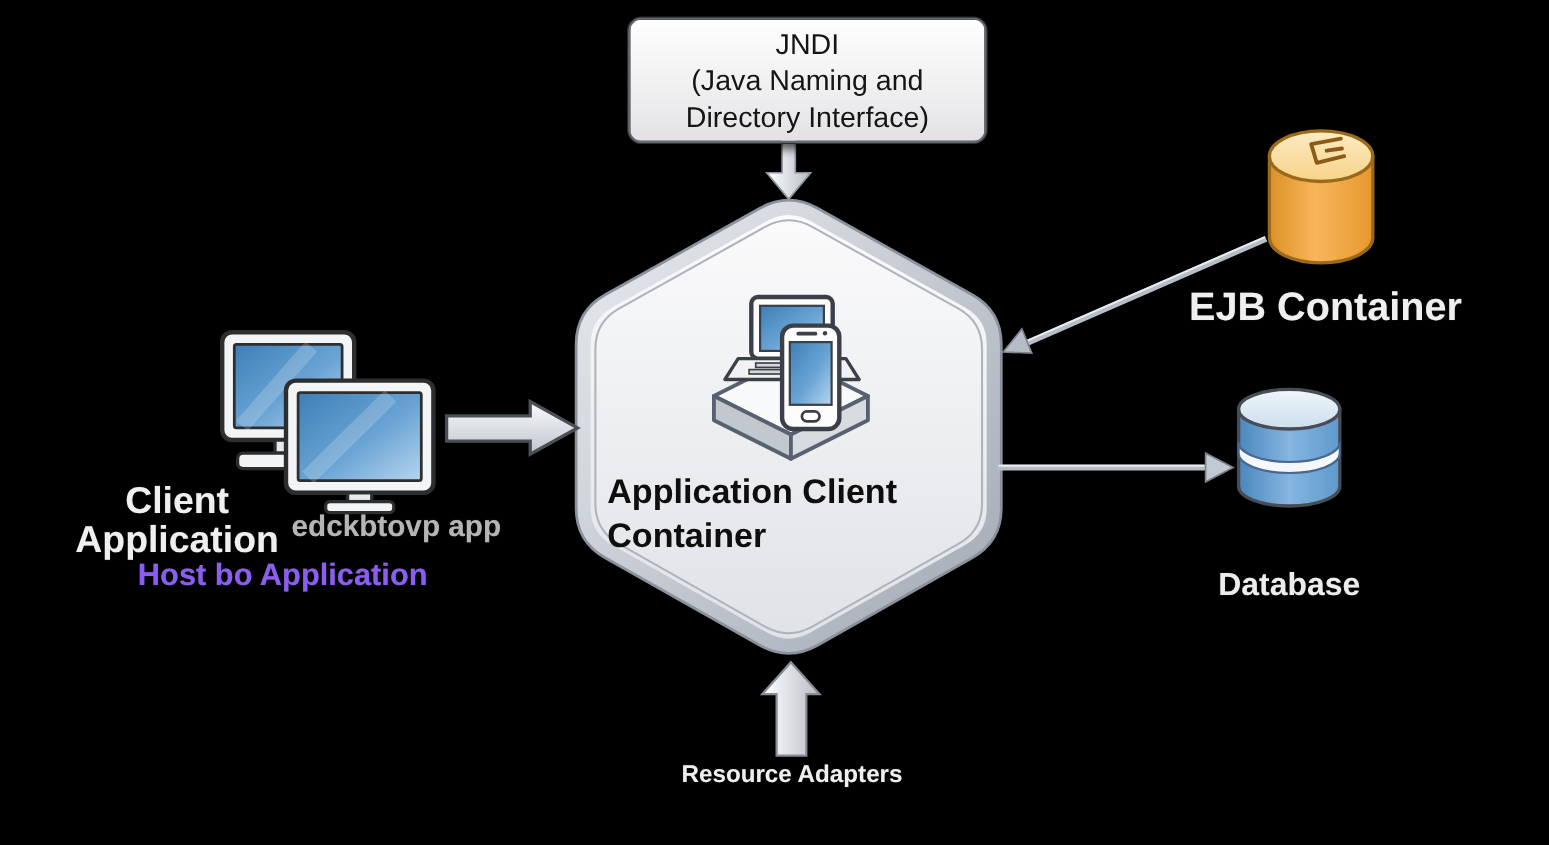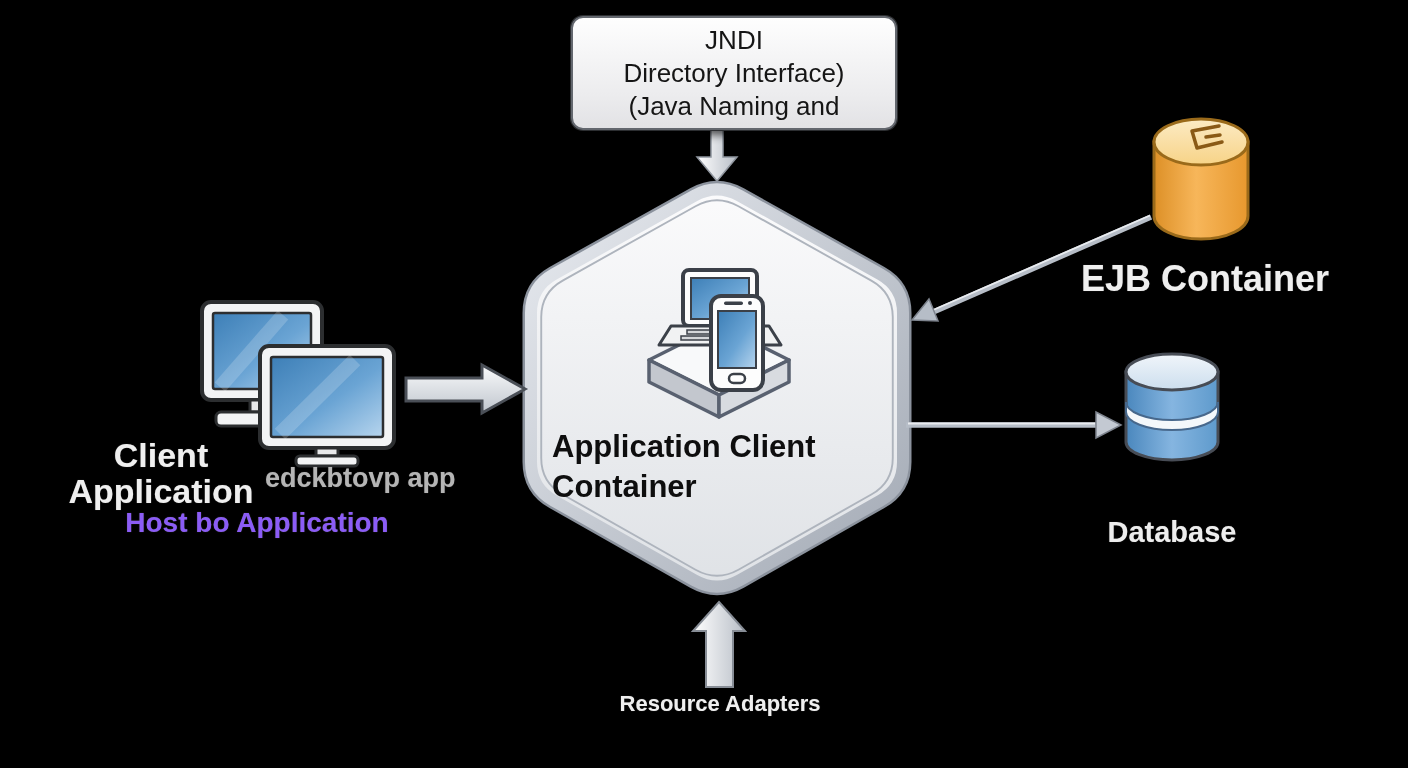--- a/index.html
+++ b/index.html
@@ -158,22 +158,22 @@
   </svg>
 
   <svg class="icon" style="left:1120px;top:346px" width="104" height="122" viewBox="0 0 104 122">
     <path d="M6,26 L6,96 A46,18 0 0 0 98,96 L98,26 Z" fill="url(#dbG)" stroke="#474c55" stroke-width="3"></path>
     <path d="M6,56 A46,18 0 0 0 98,56 L98,66 A46,18 0 0 1 6,66 Z" fill="#f4f8fb" stroke="#47688c" stroke-width="2"></path>
     <ellipse cx="52" cy="26" rx="46" ry="18" fill="url(#dbTop)" stroke="#474c55" stroke-width="3"></ellipse>
   </svg>
 
   <div class="abs jndi-box">
     <div>JNDI</div>
+    <div>(Java Naming and</div>
     <div>Directory Interface)</div>
-    <div>(Java Naming and</div>
   </div>
 
   <div class="abs acc-label">
     <div>Application Client</div>
     <div>Container</div>
   </div>
 
   <div class="abs white-label client-label">
     <div>Client</div>
     <div>Application</div>

